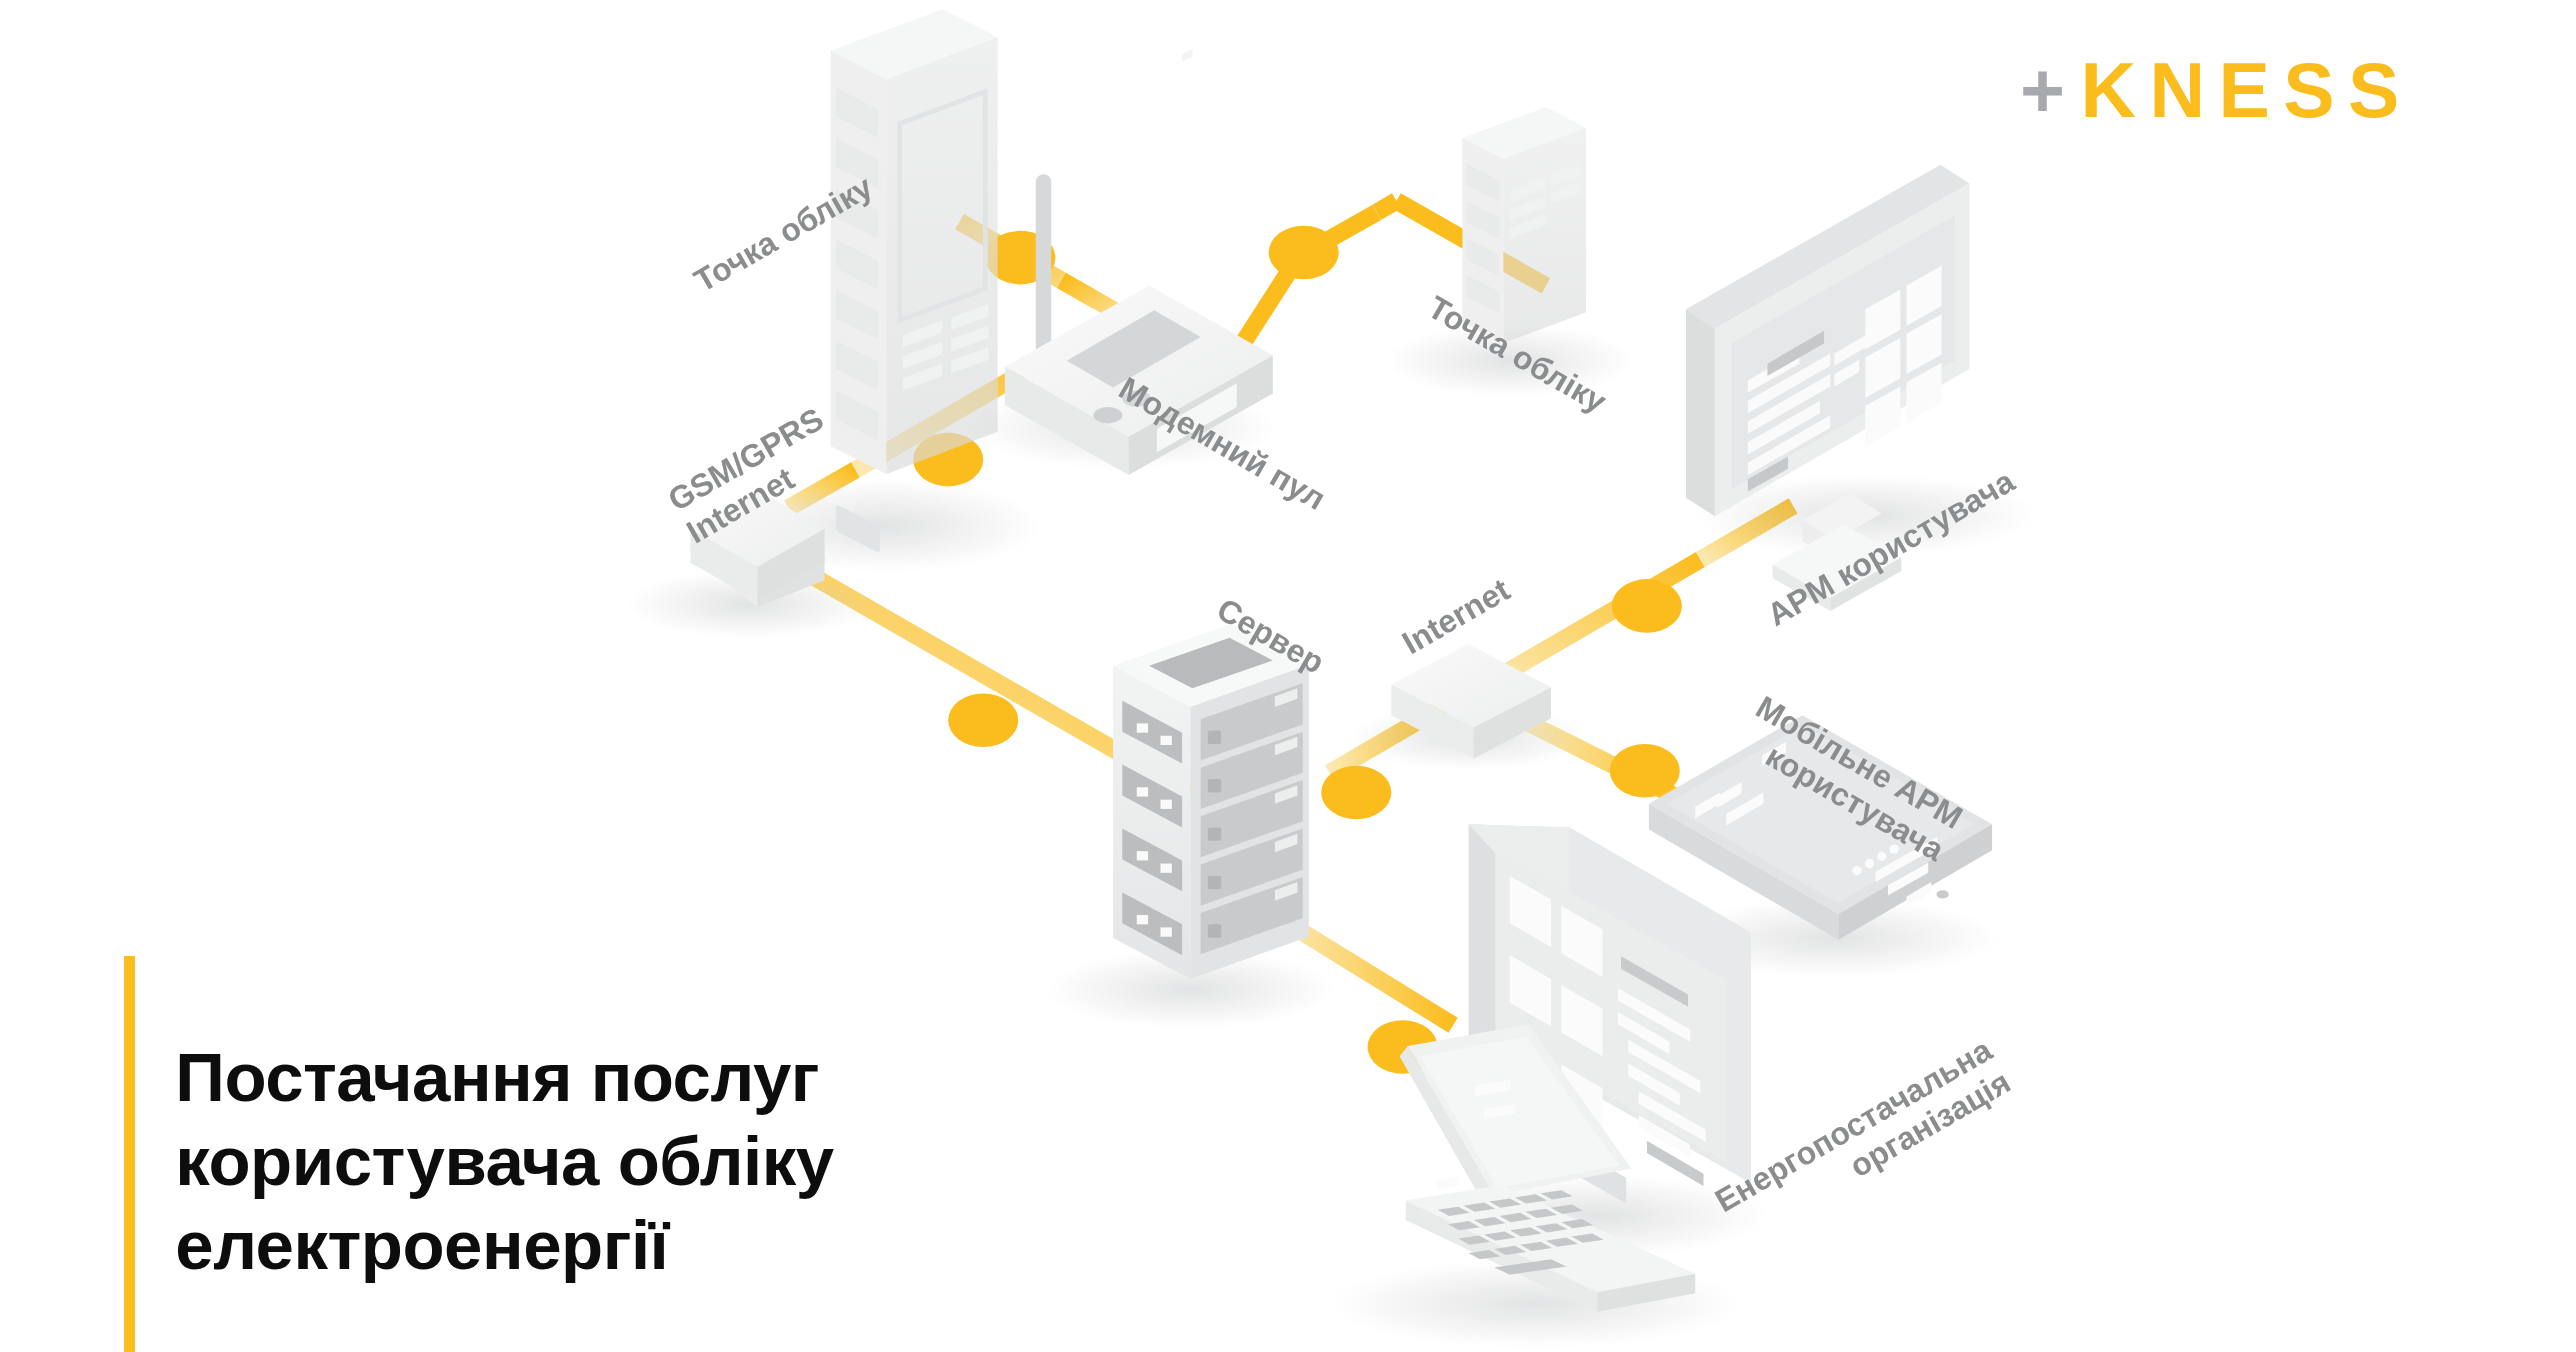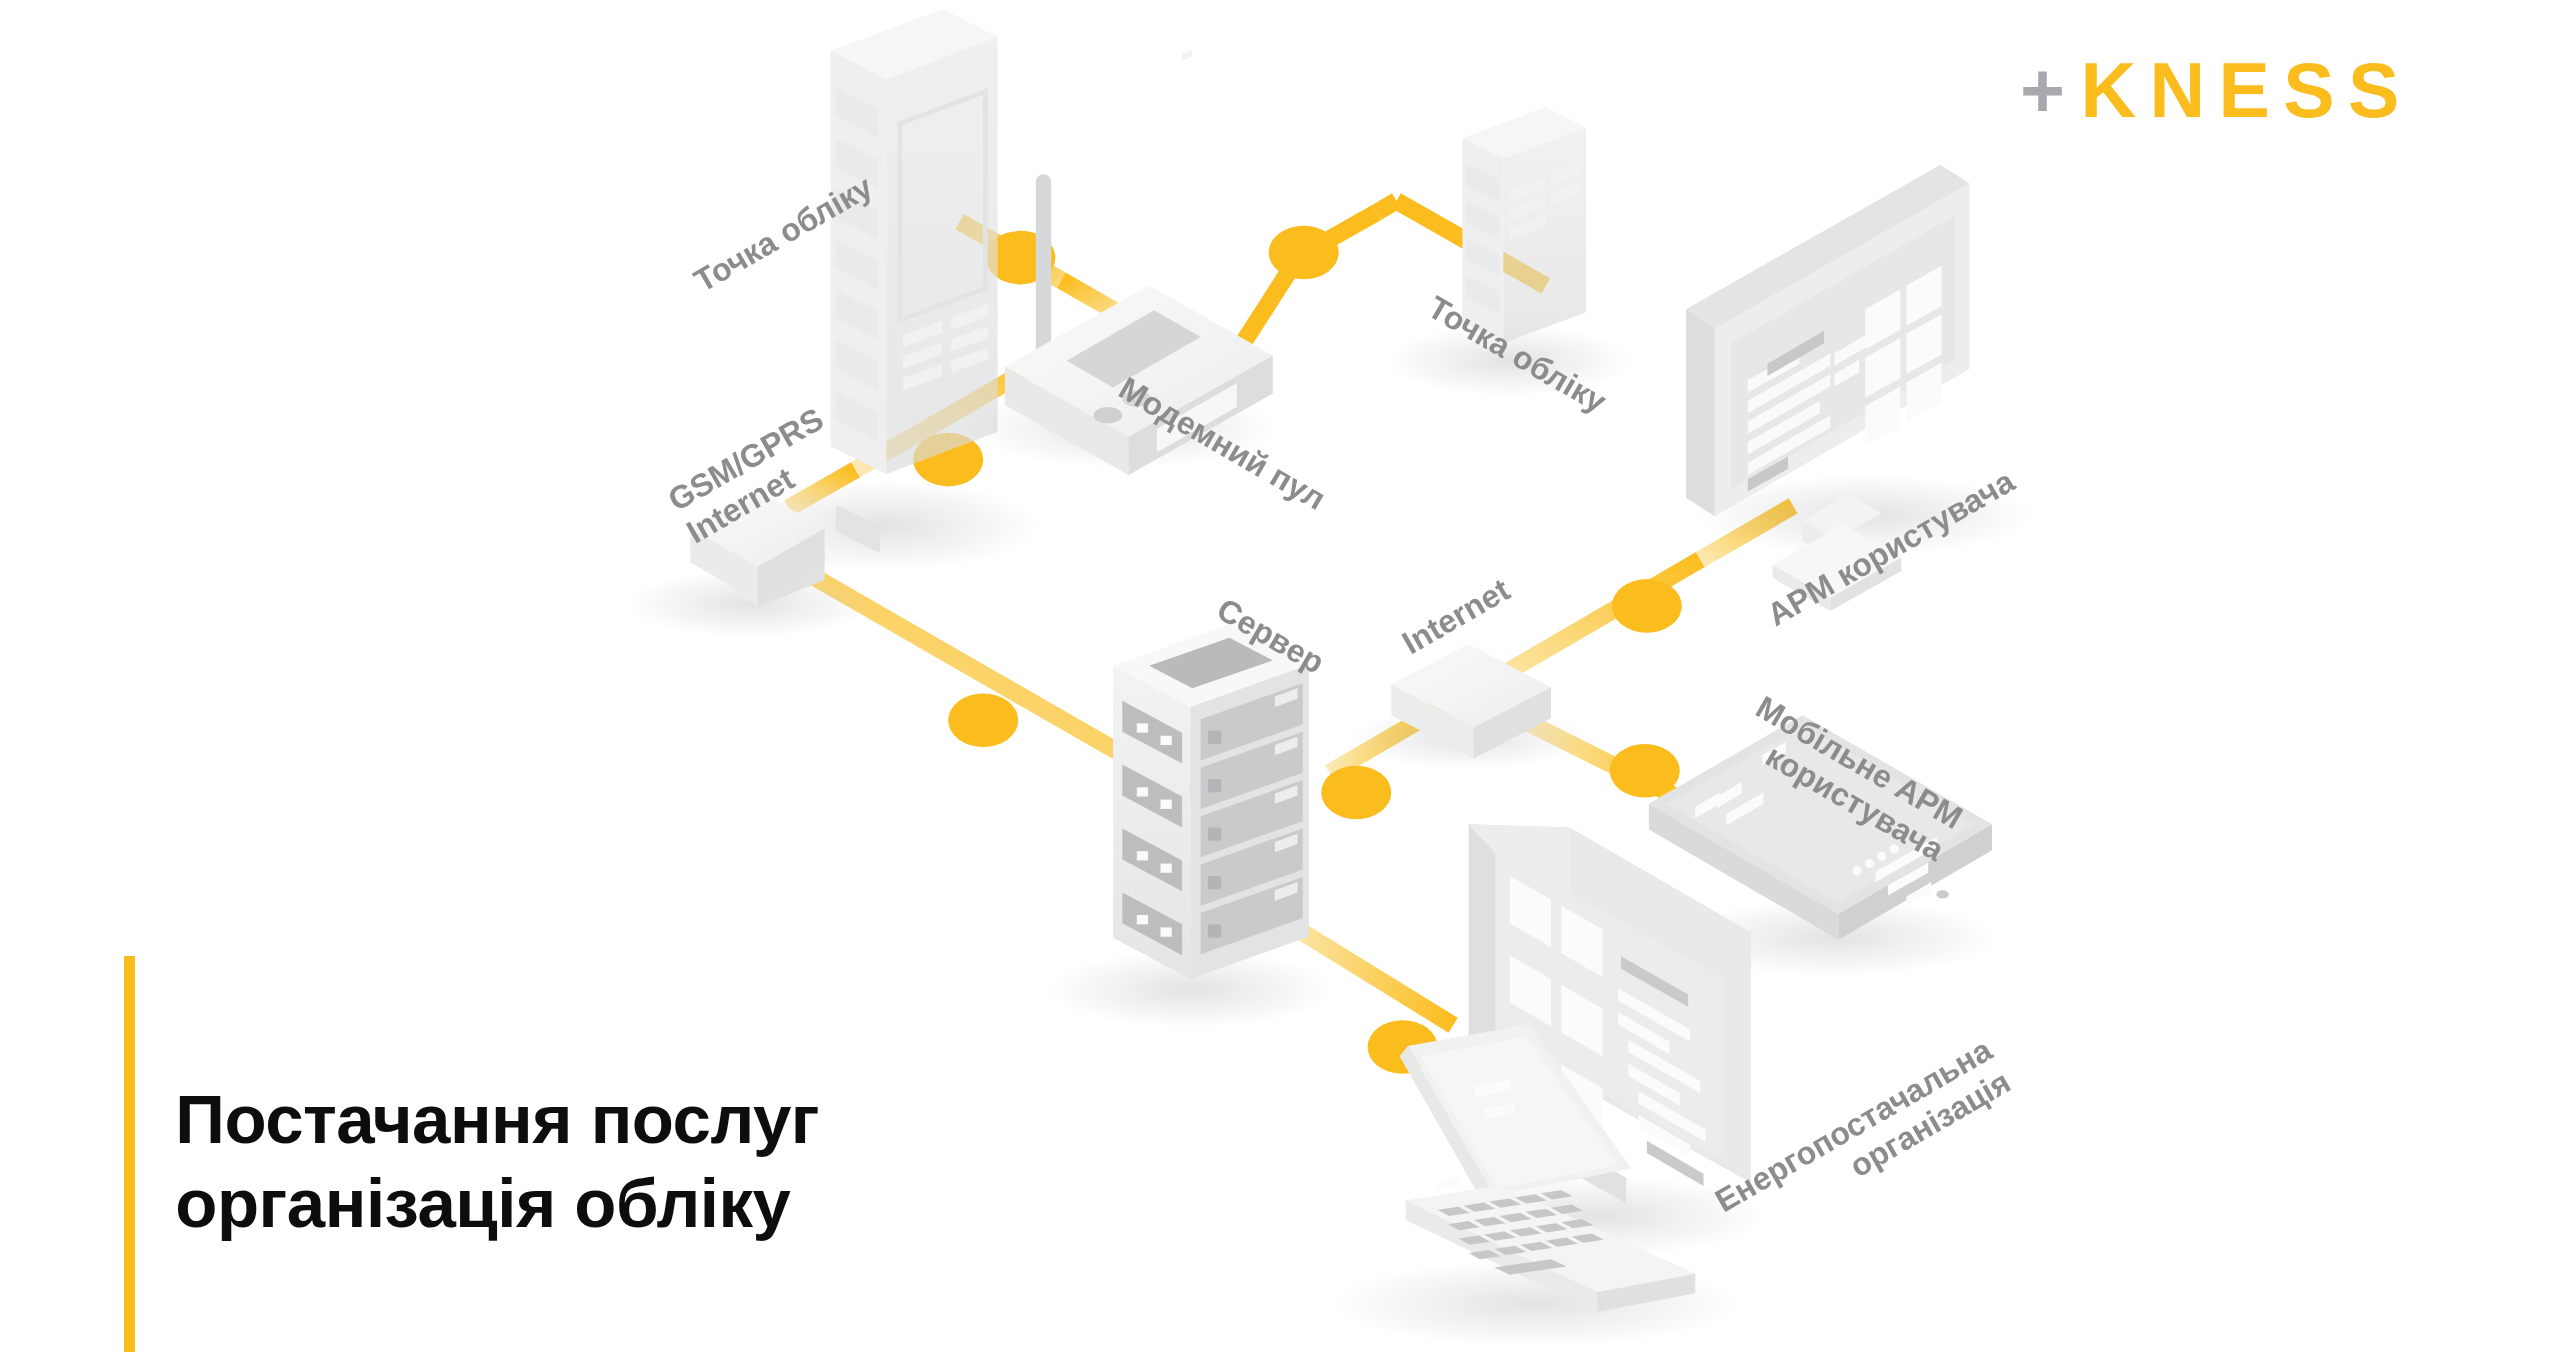--- a/index.html
+++ b/index.html
@@ -464,18 +464,19 @@
 
   <div id="logo">
     <span class="plus">+</span>
     <span class="word">KNESS</span>
   </div>
 
   <div id="title-block">
     <div id="title-rule"></div>
     <h1 id="title-text">
       <span class="ln">Постачання послуг</span>
-      <span class="ln">організація обліку</span>
+      <span class="ln">користувача обліку</span>
+      <span class="ln">електроенергії</span>
     </h1>
   </div>
 
 </div>
 
 
 </body></html>

